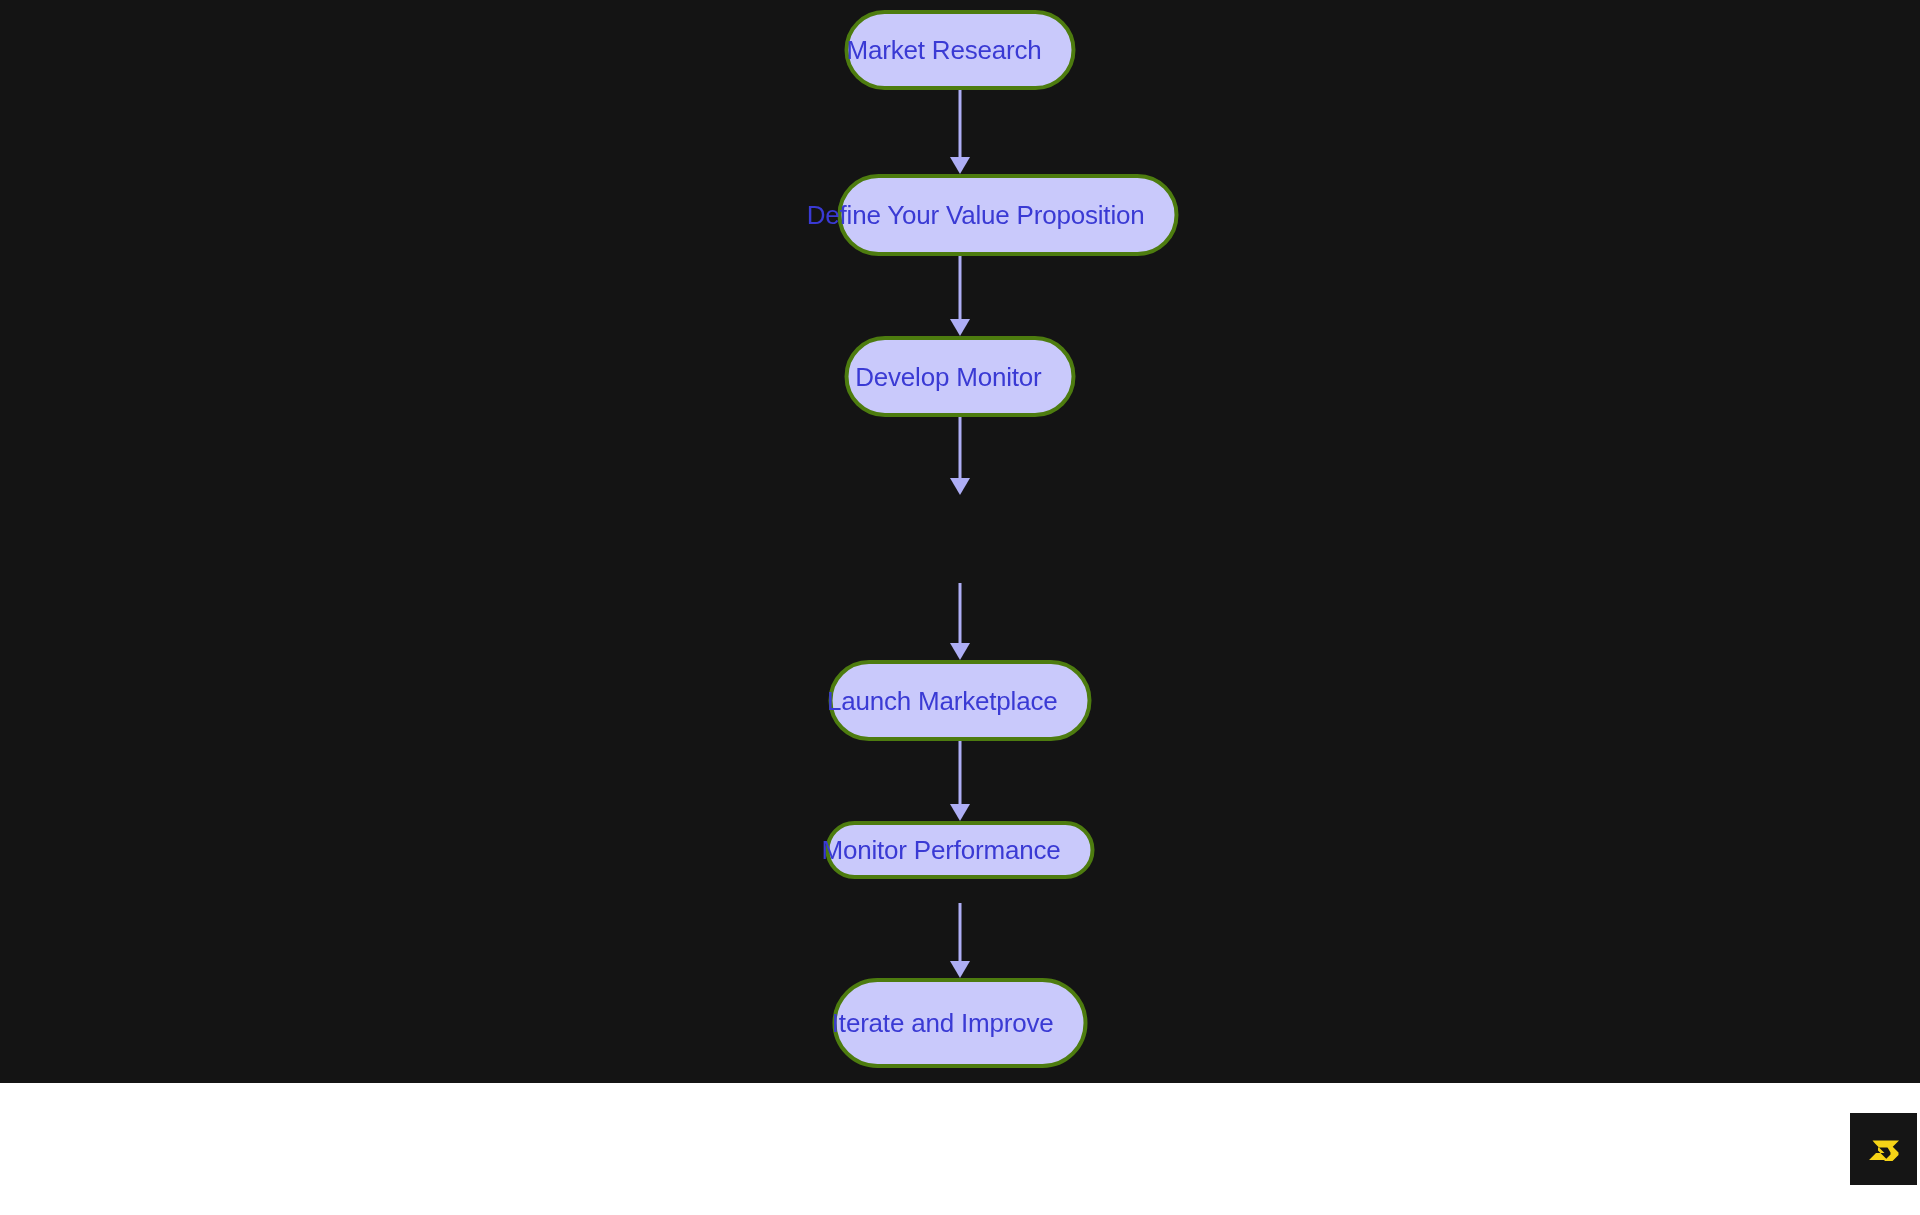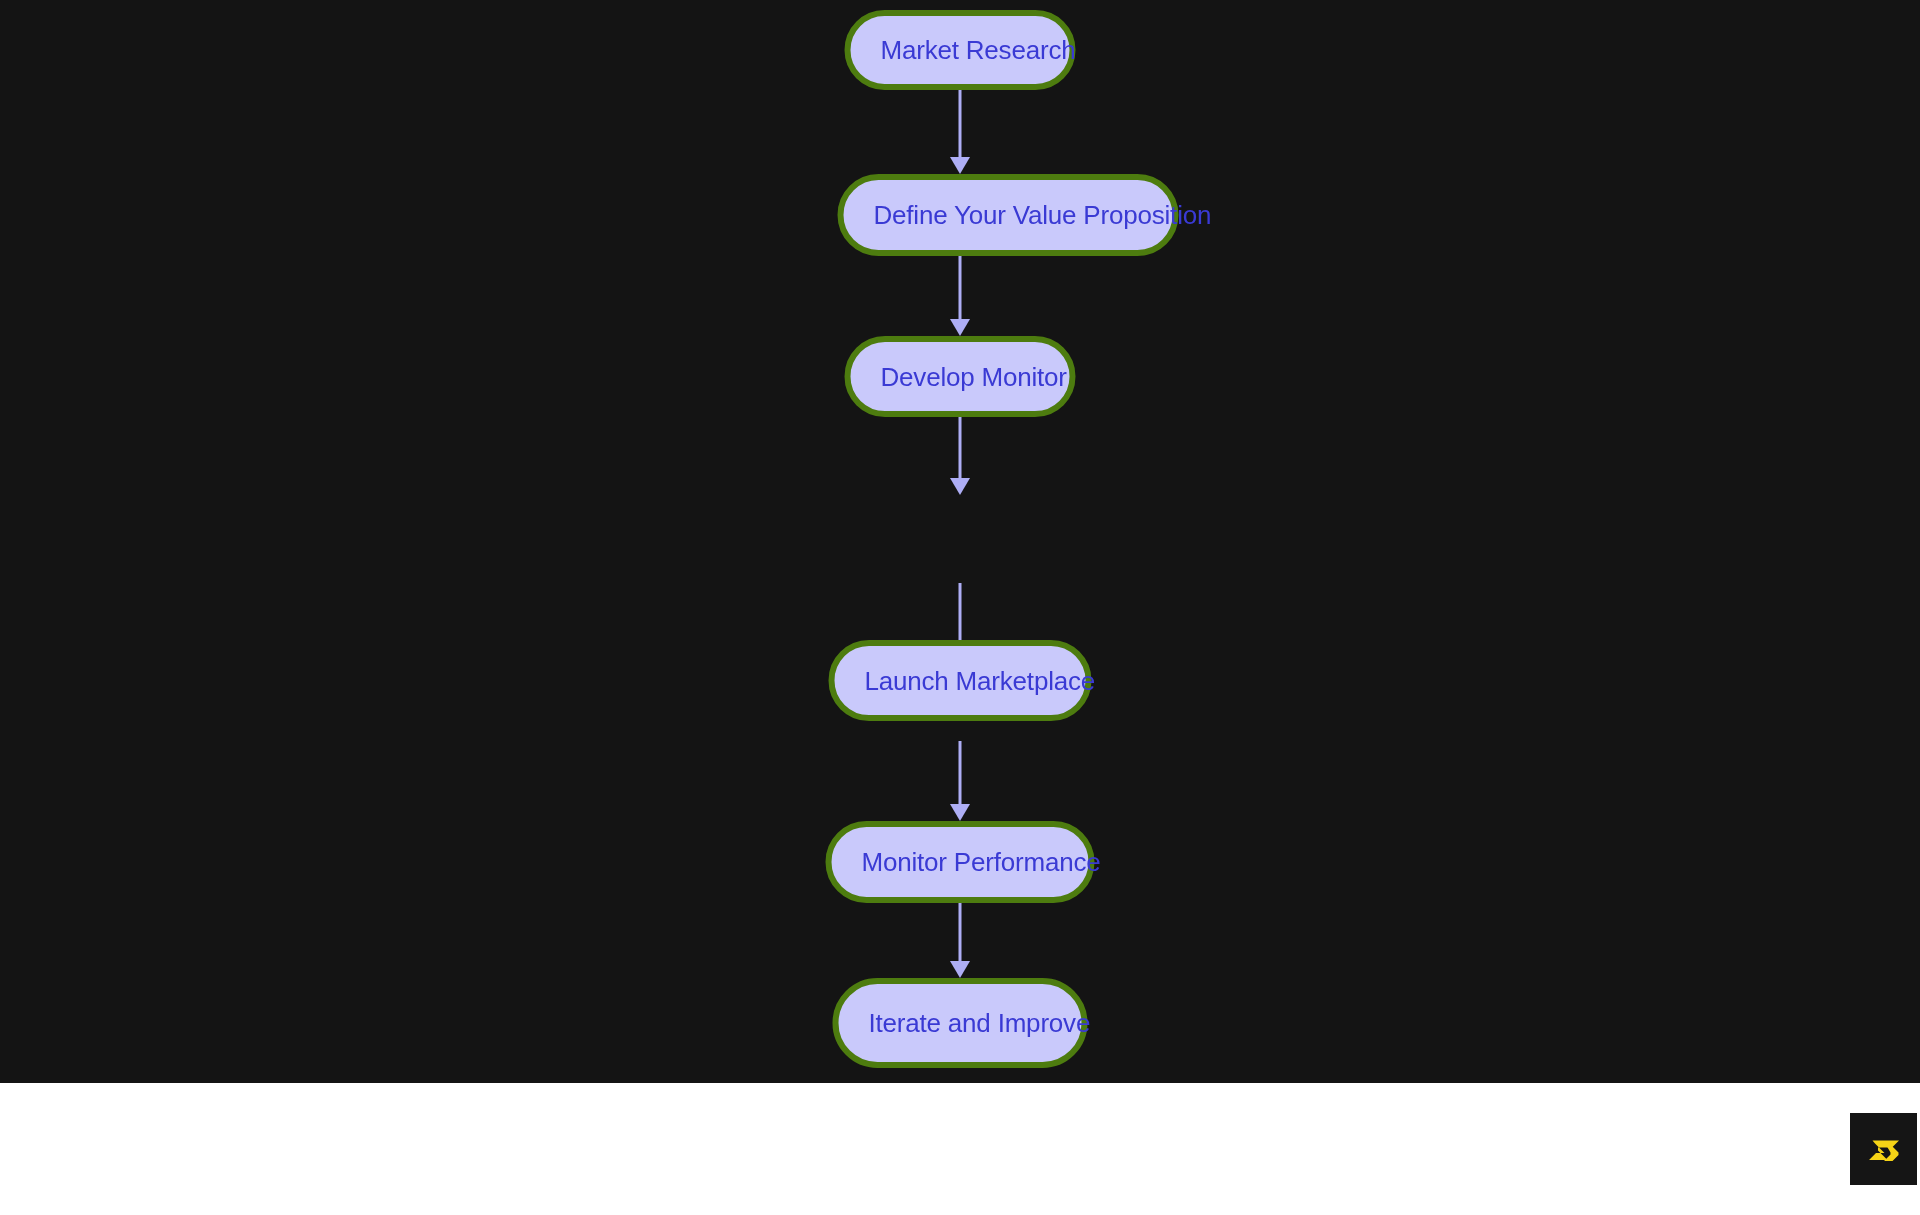--- a/index.html
+++ b/index.html
@@ -39,23 +39,23 @@
     height: 1083px;
   }
 
   .node {
     position: absolute;
     left: 50%;
     transform: translateX(-50%);
     box-sizing: border-box;
     display: flex;
     align-items: center;
-    justify-content: flex-start;
+    justify-content: flex-end;
     background: #c9c9fb;
-    border: 6px solid #4d7c0f;
+    border: 4px solid #4d7c0f;
     border-radius: 999px;
     color: #3a3ad4;
     font-size: 26px;
     font-weight: 400;
     letter-spacing: -0.2px;
     white-space: nowrap;
     line-height: 1;
     padding: 0 30px;
   }
 
@@ -139,30 +139,30 @@
         <div class="stem" style="height:61px;"></div>
         <div class="head"></div>
       </div>
 
 
       <div class="connector" style="top:583px; height:77px;">
         <div class="stem" style="height:60px;"></div>
         <div class="head"></div>
       </div>
 
-      <div class="node" style="top:640px; width:263px; height:81px;">
+      <div class="node" style="top:660px; width:263px; height:81px;">
         <span class="node-label">Launch Marketplace</span>
       </div>
 
       <div class="connector" style="top:741px; height:80px;">
         <div class="stem" style="height:63px;"></div>
         <div class="head"></div>
       </div>
 
-      <div class="node" style="top:821px; width:269px; height:82px;">
+      <div class="node" style="top:821px; width:269px; height:58px;">
         <span class="node-label">Monitor Performance</span>
       </div>
 
       <div class="connector" style="top:903px; height:75px;">
         <div class="stem" style="height:58px;"></div>
         <div class="head"></div>
       </div>
 
       <div class="node" style="top:978px; width:255px; height:90px;">
         <span class="node-label">Iterate and Improve</span>

